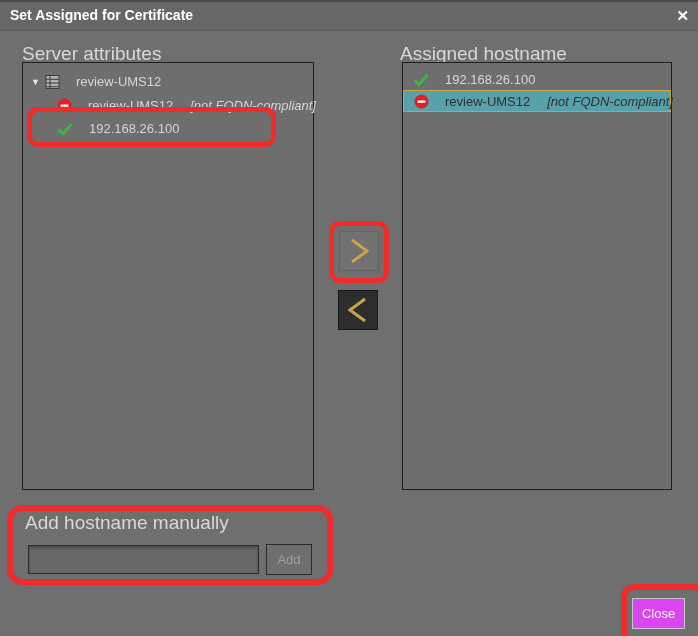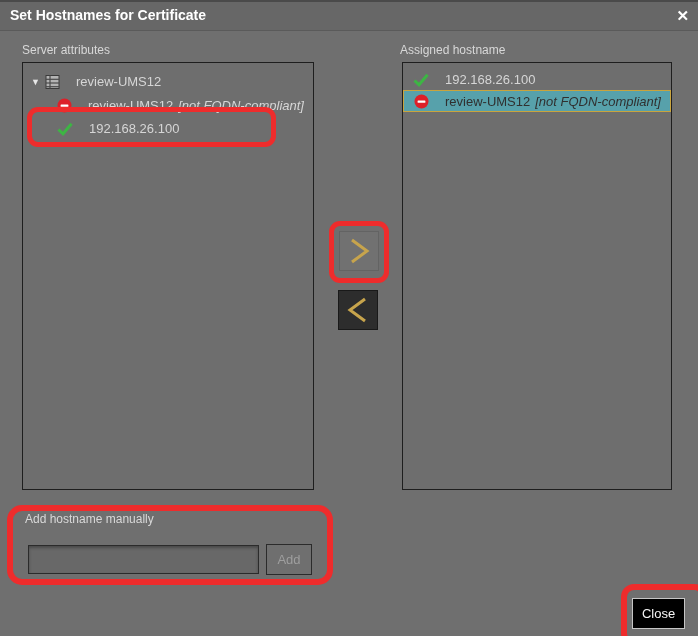--- a/index.html
+++ b/index.html
@@ -16,38 +16,38 @@
   }
   .title-text {
     position:absolute; left:10px; top:0; line-height:27px;
     color:#ffffff; font-weight:bold; font-size:14px;
   }
   .close-x {
     position:absolute; right:9px; top:4px; color:#ffffff;
     font-weight:bold; font-size:15px; line-height:20px; cursor:pointer;
   }
   
-  .section-label { position:absolute; color:#d8d8d8; font-size:12px; }
+  .section-label { position:absolute; color:#d8d8d8; font-size:19px; }
   .label-left  { left:22px;  top:43px; }
   .label-right { left:400px; top:43px; }
   
   .panel {
     position:absolute; top:62px; height:428px;
     border:1px solid #1e1e1e; background:#6e6e6e; box-sizing:border-box;
   }
   .panel-left  { left:22px;  width:292px; }
   .panel-right { left:402px; width:270px; }
   .panel-inner { padding-top:6px; }
   
   .row {
     display:flex; align-items:center; height:23px;
     color:#d6d6d6; font-size:13px; white-space:nowrap; cursor:default;
   }
   .row .txt { margin-left:16px; }
-  .row .suffix { font-style:italic; margin-left:5px;text-align:right; }
+  .row .suffix { font-style:italic; margin-left:17px;text-align:right; }
   .row-root  { padding-left:8px; height:25px; }
   .row-child { padding-left:34px; }
   .row-list  { padding-left:10px; height:21px; }
   .row-selected {
     height:22px; background:#57a1ab; border:1px solid #c8a43e;
     box-sizing:border-box; color:#303030;
   }
   .expander { font-size:9px; color:#e8e8e8; width:14px; cursor:pointer; }
   .icon { display:inline-flex; align-items:center; }
   .row-root .icon { margin-left:0px; }
@@ -68,40 +68,40 @@
     font-family:"Liberation Sans", sans-serif; outline:none;
   }
   .add-btn {
     position:absolute; left:266px; top:544px; width:46px; height:31px;
     background:transparent; border:1px solid #2b2b2b; color:#9e9e9e;
     font-size:13px; font-family:Liberation Sans, sans-serif; cursor:default;
   }
   
   .close-btn {
     position:absolute; left:632px; top:598px; width:53px; height:31px;
-    background:#000000; border:1px solid #c6c6c6; color:#f5f5f5;
+    background:#d946ef; border:1px solid #c6c6c6; color:#f5f5f5;
     font-size:13px; font-family:"Liberation Sans", sans-serif; cursor:pointer;
   }
   
   .ann {
     position:absolute; border:5px solid #ee2c2c; border-radius:11px;
     box-sizing:border-box; pointer-events:none;
   }
   .ann-1 { left:27px;  top:107px; width:249px; height:40px; }
   .ann-2 { left:329px; top:221px; width:60px;  height:62px; }
   .ann-3 { left:7px;   top:505px; width:326px; height:80px; border-width:6px; border-radius:15px; }
   .ann-4 { left:621px; top:584px; width:86px;  height:62px; border-width:6px; border-radius:13px; }
 </style>
 </head>
 <body>
 
 <div class="window">
 
   <div class="titlebar">
-    <span class="title-text">Set Hostnames for Certificate</span>
+    <span class="title-text">Set Assigned for Certificate</span>
     <span class="close-x">✕</span>
   </div>
 
   <div class="section-label label-left">Server attributes</div>
   <div class="section-label label-right">Assigned hostname</div>
 
   <div class="panel panel-left">
     <div class="panel-inner">
       <div class="row row-root">
         <span class="expander">▼</span>

